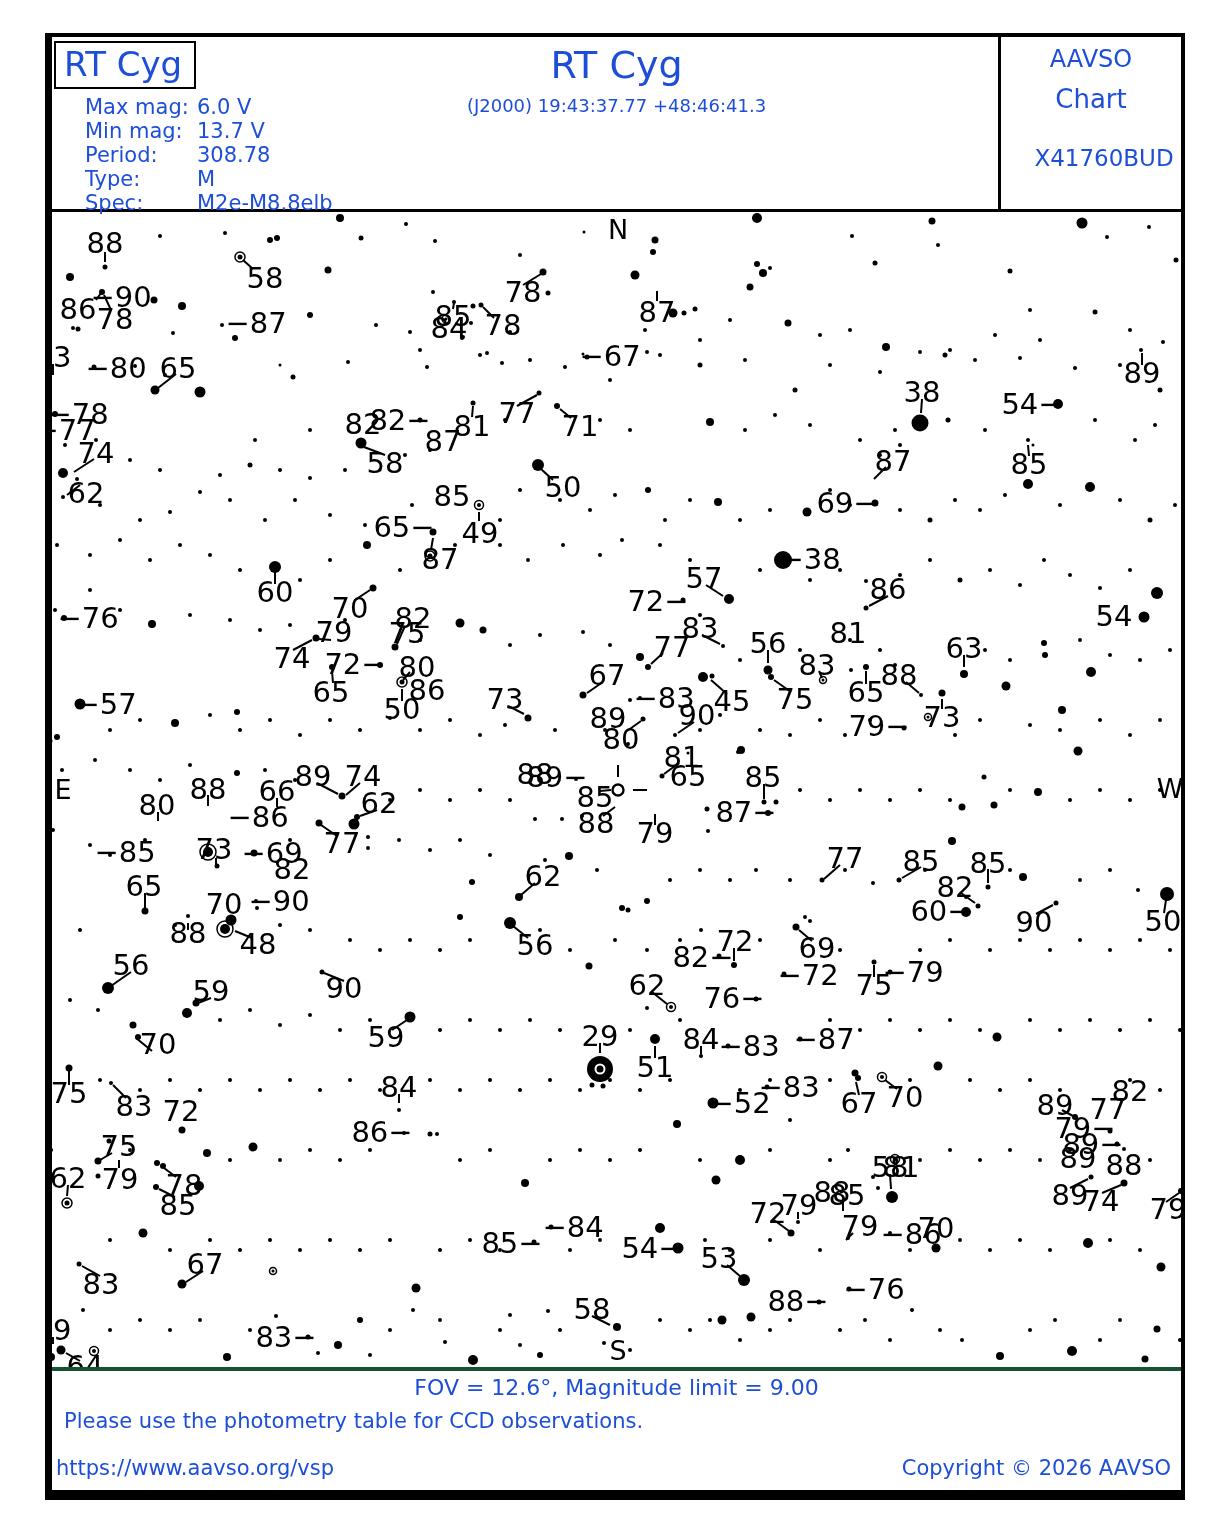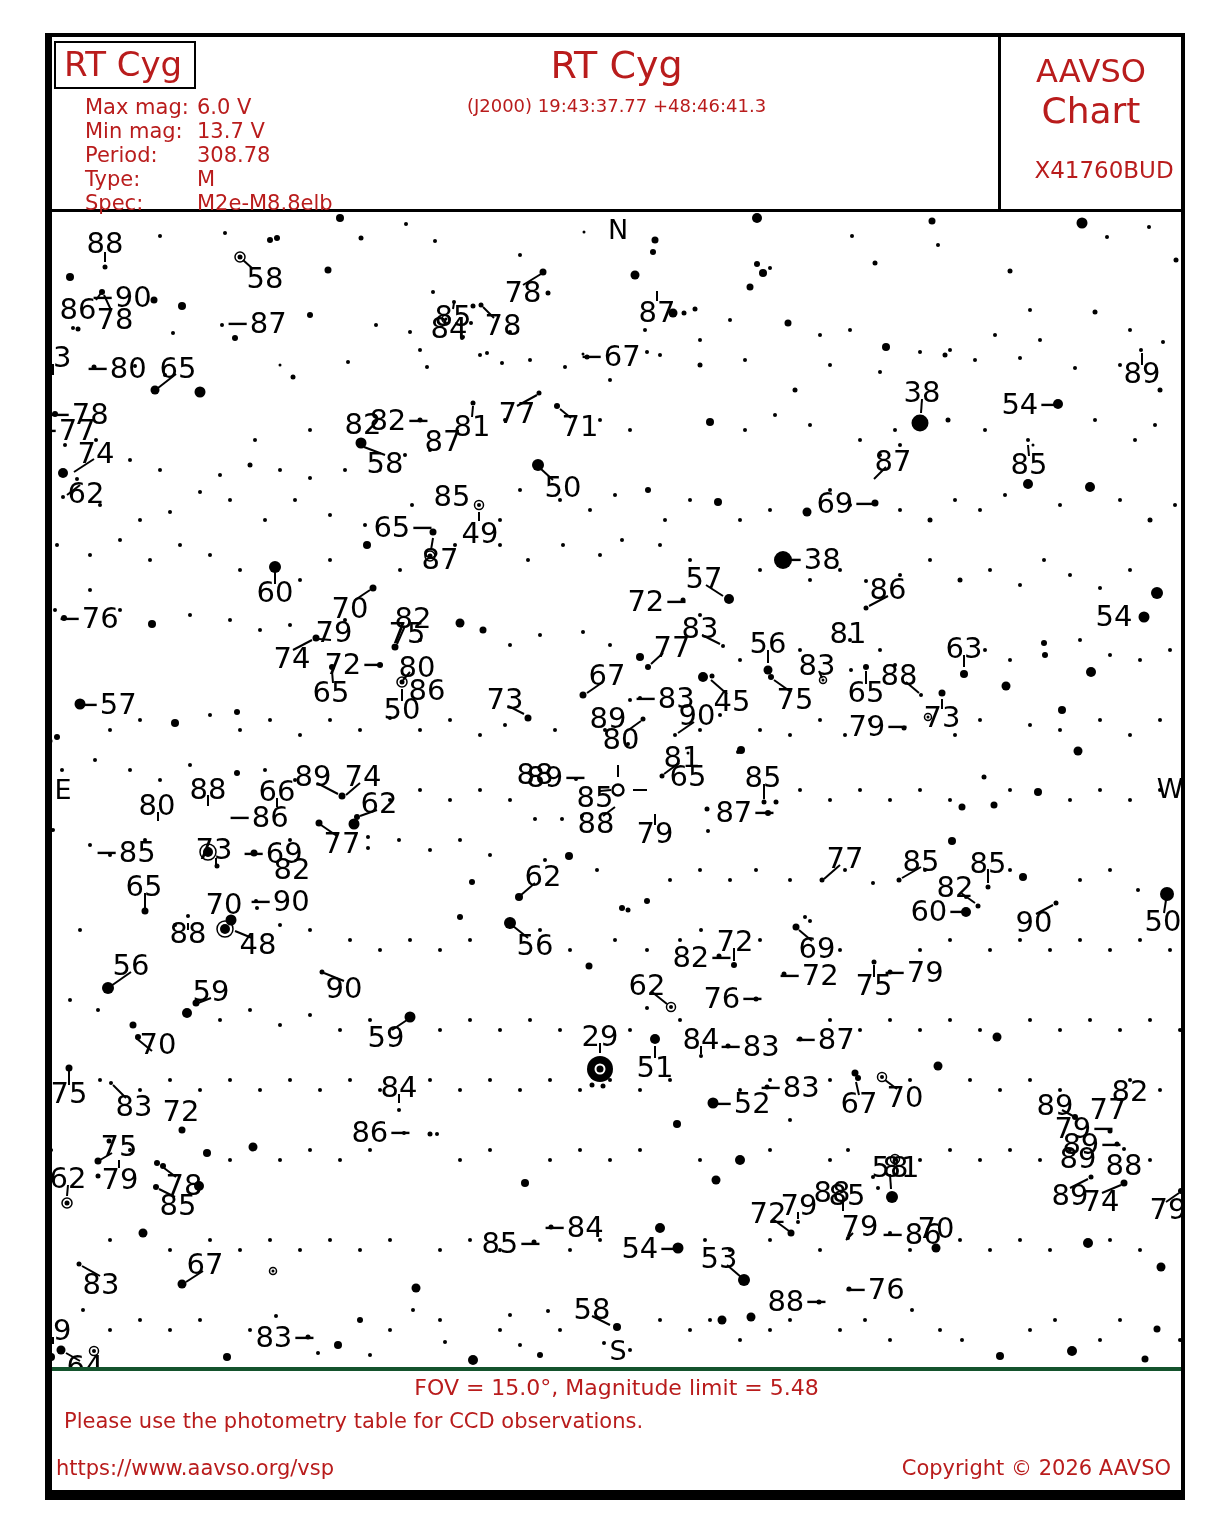--- a/index.html
+++ b/index.html
@@ -1,31 +1,31 @@
 <!DOCTYPE html>
 <html><head>
 <meta charset="utf-8">
 <style>
   html,body{margin:0;padding:0;background:#fff;}
-  .page{position:relative;width:1230px;height:1530px;background:#fff;color:#b91c1c;
+  .page{position:relative;width:1230px;height:1530px;background:#fff;color:#1d4ed8;
         font-family:"DejaVu Sans",sans-serif;overflow:hidden;text-decoration:underline;}
   .frame{position:absolute;left:45px;top:33px;width:1140px;height:1467px;box-sizing:border-box;
          border-left:7px solid #000;border-top:4px solid #000;border-right:4px solid #000;border-bottom:10px solid #000;}
   .hdr{position:relative;height:172px;border-bottom:3px solid #000;box-sizing:content-box;}
   .varbox{position:absolute;left:2px;top:4px;border:2px solid #000;padding:1px 12px 3px 8px;
           font-size:34px;line-height:40px;}
   .inforows{position:absolute;left:10px;top:58px;font-size:21px;line-height:24px;}
   .inforow span.l{display:inline-block;width:112px;margin-left:23px;}
   .ctr{position:absolute;left:0;width:100%;text-align:center;}
   .ctr.title{top:6px;font-size:38px;}
   .ctr.coords{top:58px;font-size:18px;}
   .ctr.epoch{top:88px;font-size:19px;}
   .brandbox{position:absolute;right:0;top:0;bottom:0;width:180px;border-left:3px solid #000;text-align:center;}
-  .brand1{margin-top:14px;font-size:32px;line-height:40px;}
-  .brand2{font-size:36px;line-height:40px;}
+  .brand1{margin-top:2px;font-size:24px;line-height:40px;}
+  .brand2{font-size:26px;line-height:40px;}
   .chartid{margin-top:26px;font-size:23px;margin-left:26px;}
   .chartwrap{position:relative;width:1129px;height:1155px;border-bottom:4px solid #14532d;box-sizing:content-box;}
   svg{display:block;}
   .ftr{position:relative;height:119px;font-size:21px;}
   .fov{text-align:center;padding-top:4px;font-size:22px;}
   .note{position:absolute;left:12px;top:38px;}
   .url{position:absolute;left:4px;bottom:10px;text-align:right;}
   .copy{position:absolute;right:10px;bottom:10px;}
 </style>
 </head>
@@ -1045,20 +1045,20 @@
           <text x="884" y="1016" text-anchor="middle" dominant-baseline="central" font-size="29" font-family="&quot;DejaVu Sans&quot;, sans-serif" fill="#000000">70</text>
           <text x="822" y="1077" text-anchor="middle" dominant-baseline="central" font-size="29" font-family="&quot;DejaVu Sans&quot;, sans-serif" fill="#000000">−76</text>
           <text x="566" y="17" text-anchor="middle" dominant-baseline="central" font-size="27" font-family="&quot;DejaVu Sans&quot;, sans-serif" fill="#000000">N</text>
           <text x="566" y="1138" text-anchor="middle" dominant-baseline="central" font-size="27" font-family="&quot;DejaVu Sans&quot;, sans-serif" fill="#000000">S</text>
           <text x="11" y="577" text-anchor="middle" dominant-baseline="central" font-size="27" font-family="&quot;DejaVu Sans&quot;, sans-serif" fill="#000000">E</text>
           <text x="1118" y="576" text-anchor="middle" dominant-baseline="central" font-size="27" font-family="&quot;DejaVu Sans&quot;, sans-serif" fill="#000000">W</text>
         </svg>
     </div>
 
     <div class="ftr">
-      <div class="fov">FOV = 15.0°, Magnitude limit = 5.48</div>
+      <div class="fov">FOV = 12.6°, Magnitude limit = 9.00</div>
       <div class="note">Please use the photometry table for CCD observations.</div>
       <div class="url">https://www.aavso.org/vsp</div>
       <div class="copy">Copyright © 2026 AAVSO</div>
     </div>
 
   </div>
 </div>
 
 </body></html>

